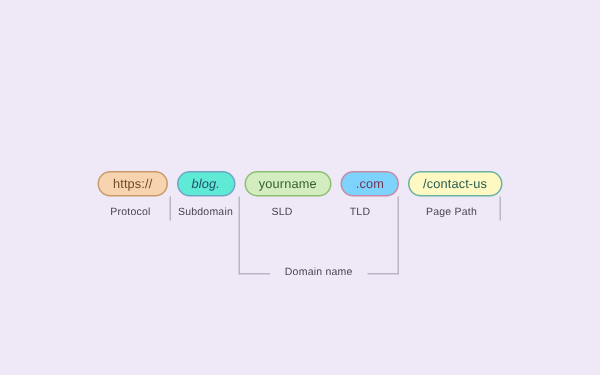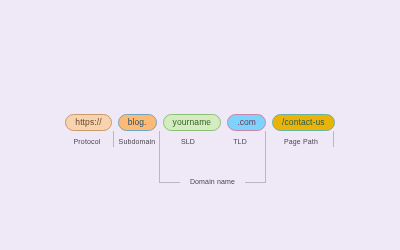--- a/index.html
+++ b/index.html
@@ -42,24 +42,24 @@
     align-items: center;
     justify-content: center;
     padding: 0 9px;
     font-size: 8.5px;
     letter-spacing: 0.1px;
     white-space: nowrap;
     line-height: 1;
   }
 
   .pill-protocol  { background:#f7d3b0; border-color:#c99a6a; color:#6d4a28; }
-  .pill-subdomain { background:#fdba74; border-color:#6fa6c4; color:#24506b; }
+  .pill-subdomain { background:#5eead4; border-color:#6fa6c4; color:#24506b;font-style:italic; }
   .pill-sld       { background:#d3edc0; border-color:#8cbf72; color:#37612a; }
   .pill-tld       { background:#7dd3fc; border-color:#c68aa8; color:#6f3552; }
-  .pill-path      { background:#eab308; border-color:#6cb2a2; color:#255b50; }
+  .pill-path      { background:#fef9c3; border-color:#6cb2a2; color:#255b50; }
 
   
   .label-row {
     position: absolute;
     left: 0;
     top: 136px;
     width: 400px;
     height: 12px;
   }
 

